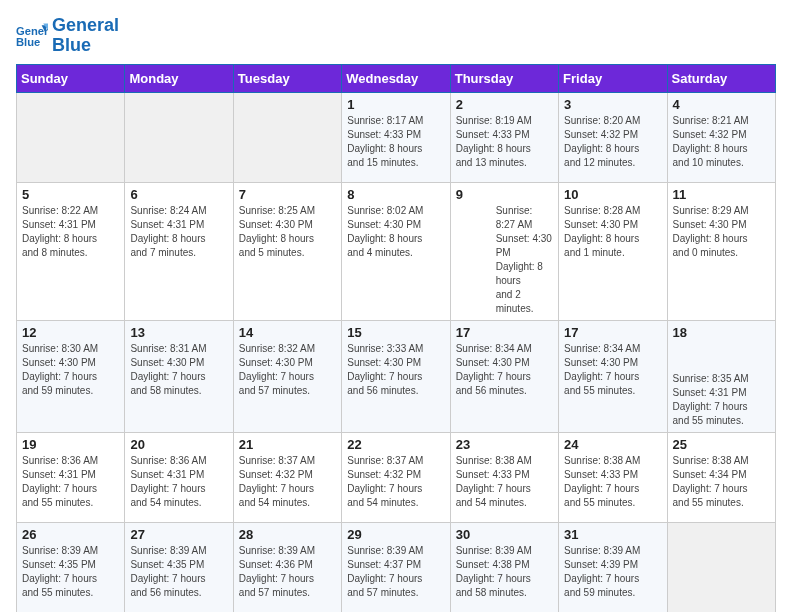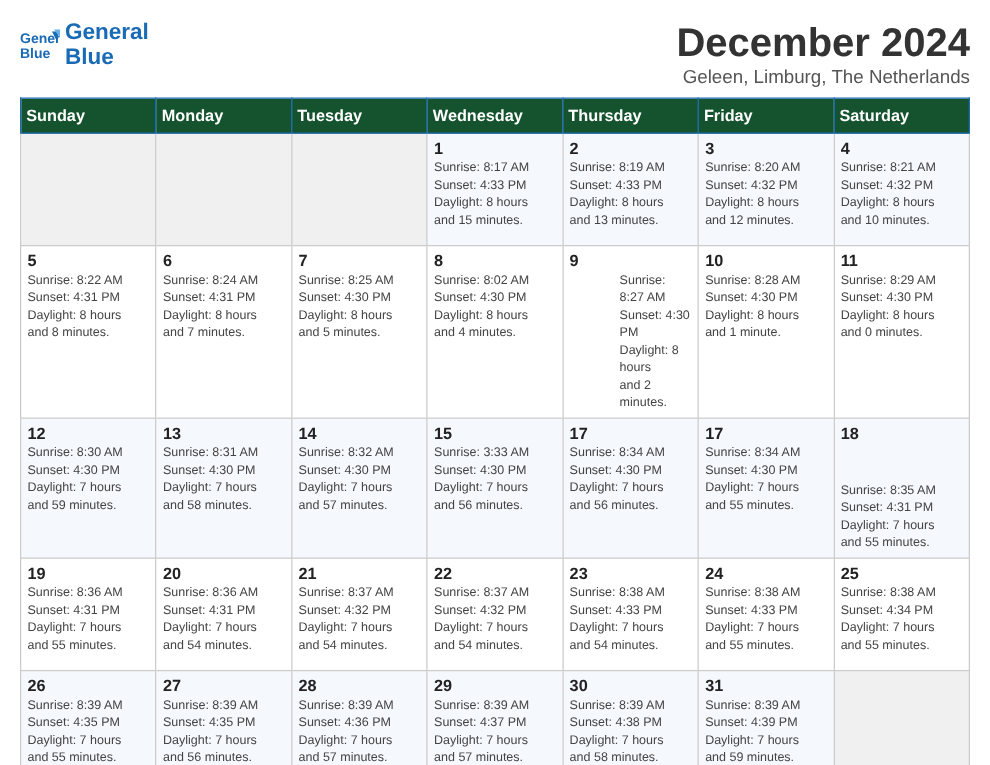--- a/index.html
+++ b/index.html
@@ -45,21 +45,21 @@
     .location-title {
       font-size: 15px;
       color: #555;
     }
     table {
       width: 100%;
       border-collapse: collapse;
       table-layout: fixed;
     }
     thead th {
-      background-color: #14532d;
+      background-color: #6d28d9;
       color: #fff;
       font-size: 13px;
       font-weight: bold;
       padding: 6px 4px;
       text-align: left;
       border: 1px solid #1a6bb5;
     }
     tbody td {
       vertical-align: top;
       border: 1px solid #ccc;
@@ -102,24 +102,20 @@
       <polygon points="32,4 40,4 36,12" fill="#1a6bb5"></polygon>
       <polygon points="34,2 40,2 40,10" fill="#6ab0e8"></polygon>
     </svg>
     <div>
       <div class="logo-text">
         <span>General</span><br>
         <span>Blue</span>
       </div>
     </div>
   </div>
-  <div class="title-area">
-    <div class="month-title">December 2024</div>
-    <div class="location-title">Geleen, Limburg, The Netherlands</div>
-  </div>
 </div>
 
 <table>
   <thead>
     <tr id="weekday-header">
         <th>Sunday</th>
         <th>Monday</th>
         <th>Tuesday</th>
         <th>Wednesday</th>
         <th>Thursday</th>

